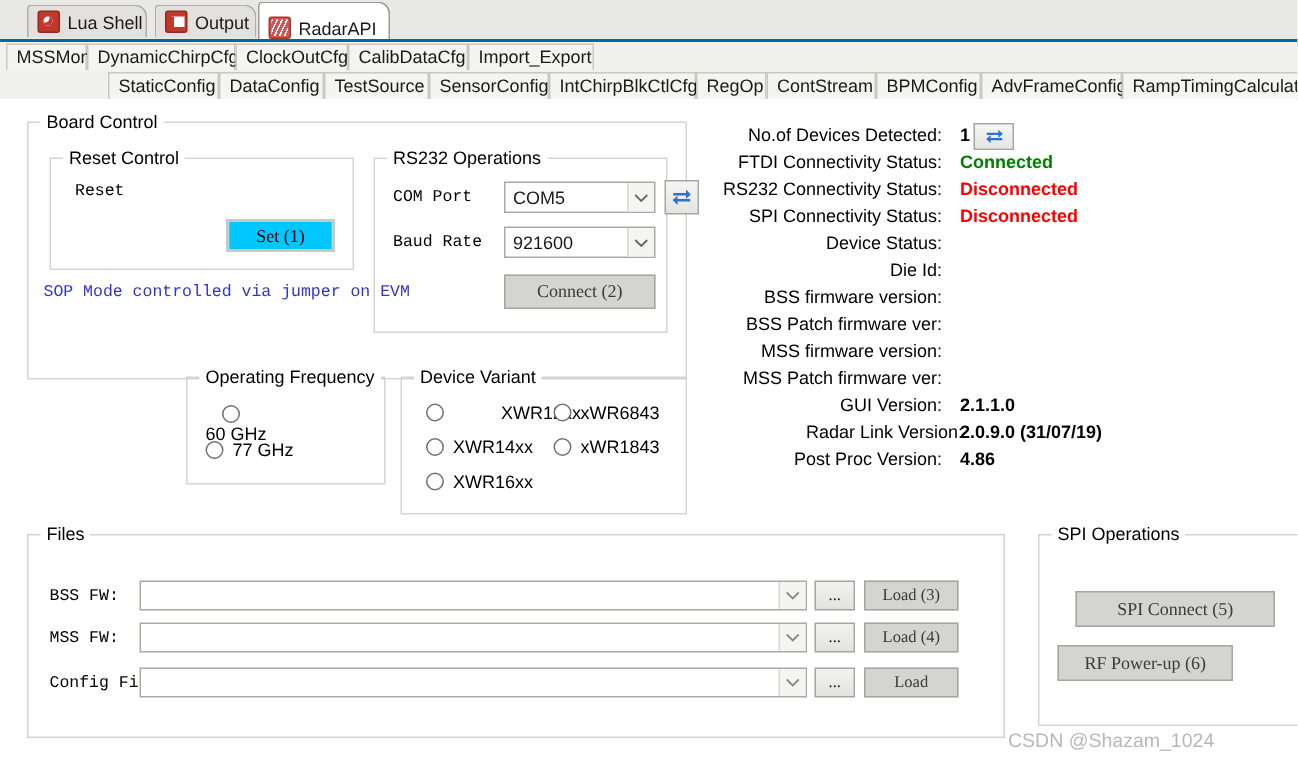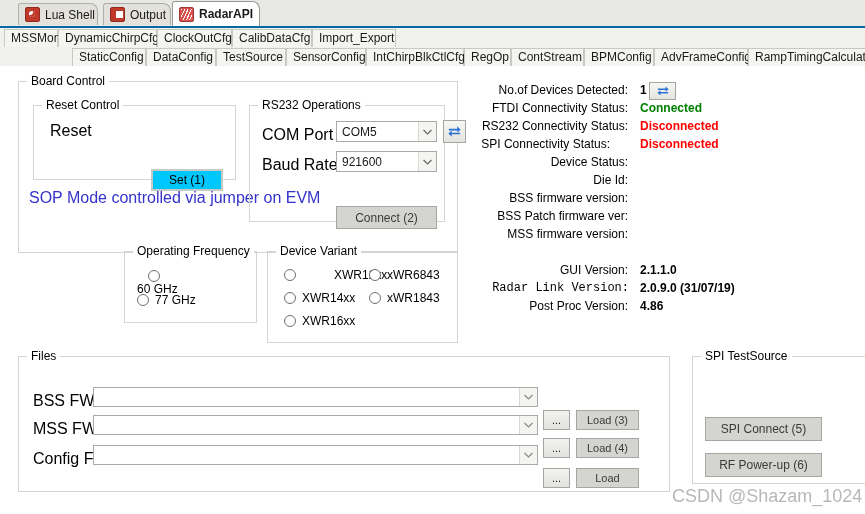--- a/index.html
+++ b/index.html
@@ -41,21 +41,22 @@
     font-size: 12px;
     color: #1a1a1a;
     white-space: nowrap;
   }
   .winTab.active {
     background: #ffffff;
     top: 1px;
     height: 25px;
     border-color: #9a9a94;
     z-index: 4;
-    font-weight: bold;
+    font-weight: normal;
+    align-items: flex-end;
   }
   .tabIcon {
     width: 13px; height: 13px;
     margin-right: 5px;
     flex: 0 0 auto;
     position: relative;
     border-radius: 2px;
   }
   .icon-lua {
     background: #c0392b;
@@ -151,38 +152,38 @@
     background: #ffffff;
     padding: 0 4px;
     font-size: 12px;
     color: #000;
     white-space: nowrap;
   }
 
   
   .lbl {
     position: absolute;
-    font-size: 16px;
+    font-size: 11px;
     color: #000;
     white-space: nowrap;
+    font-family: Liberation Mono, monospace;
   }
 
   .btn {
     position: absolute;
     box-sizing: border-box;
     background: linear-gradient(#f2f2f0, #e2e2de);
     border: 1px solid #a6a6a0;
     font-size: 12px;
     color: #1a1a1a;
     display: flex;
     align-items: center;
     justify-content: center;
     white-space: nowrap;
-    font-family: Liberation Sans, sans-serif;
-    margin-top: 23px;
+    font-family: Liberation Serif, serif;
   }
   .btn.gray {
     background: #d4d4d0;
     border: 1px solid #a6a6a0;
     color: #3a3a3a;
   }
   .btn.cyan {
     background: #00c8ff;
     border: 2px solid #c8c8c4;
     color: #000;
@@ -251,21 +252,21 @@
   }
   .statusVal {
     position: absolute;
     font-size: 12px;
     font-weight: bold;
     white-space: nowrap;
   }
 
   .watermark {
     position: absolute;
-    font-size: 18px;
+    font-size: 13px;
     color: #b8b8b8;
     white-space: nowrap;
   }
 </style>
 </head>
 <body>
 
 <div id="app">
 
   <div class="winTabStrip">
@@ -398,44 +399,45 @@
 
       <div class="statusLbl" style="top:7px;  right:74px;">No.of Devices Detected:</div>
       <div class="statusVal" style="top:7px;  left:178px; color:#000000;">1</div>
 
       <div class="statusLbl" style="top:25px; right:74px;">FTDI Connectivity Status:</div>
       <div class="statusVal" style="top:25px; left:178px; color:#008000;">Connected</div>
 
       <div class="statusLbl" style="top:43px; right:74px;">RS232 Connectivity Status:</div>
       <div class="statusVal" style="top:43px; left:178px; color:#ff0000;">Disconnected</div>
 
-      <div class="statusLbl" style="top:61px; right:92px;text-align:right;">SPI Connectivity Status:</div>
+      <div class="statusLbl" style="top:61px; right:74px;text-align:right;">SPI Connectivity Status:</div>
       <div class="statusVal" style="top:61px; left:178px; color:#ff0000;">Disconnected</div>
 
       <div class="statusLbl" style="top:79px;  right:74px;">Device Status:</div>
       <div class="statusVal" style="top:79px;  left:178px;"></div>
 
       <div class="statusLbl" style="top:97px;  right:74px;">Die Id:</div>
       <div class="statusVal" style="top:97px;  left:178px;"></div>
 
       <div class="statusLbl" style="top:115px; right:74px;">BSS firmware version:</div>
       <div class="statusVal" style="top:115px; left:178px;"></div>
 
       <div class="statusLbl" style="top:133px; right:74px;">BSS Patch firmware ver:</div>
       <div class="statusVal" style="top:133px; left:178px;"></div>
 
       <div class="statusLbl" style="top:151px; right:74px;">MSS firmware version:</div>
       <div class="statusVal" style="top:151px; left:178px;"></div>
 
+      <div class="statusLbl" style="top:169px; right:74px;">MSS Patch firmware ver:</div>
       <div class="statusVal" style="top:169px; left:178px;"></div>
 
       <div class="statusLbl" style="top:187px; right:74px;">GUI Version:</div>
       <div class="statusVal" style="top:187px; left:178px;">2.1.1.0</div>
 
-      <div class="statusLbl" style="top:205px; right:73px;font-family:Liberation Mono, monospace;">Radar Link Version:</div>
+      <div class="statusLbl" style="top:205px; right:60px;">Radar Link Version:</div>
       <div class="statusVal" style="top:205px; left:178px;">2.0.9.0 (31/07/19)</div>
 
       <div class="statusLbl" style="top:223px; right:74px;">Post Proc Version:</div>
       <div class="statusVal" style="top:223px; left:178px;">4.86</div>
     </div>
 
     <div class="group" style="left:18px; top:290px; width:652px; height:136px;">
       <div class="groupTitle">Files</div>
 
       <div class="lbl" style="left:14px; top:35px;">BSS FW:</div>
@@ -469,21 +471,21 @@
           <svg width="9" height="6" viewBox="0 0 9 6">
               <path d="M0.5 1 L4.5 5 L8.5 1" stroke="#888" stroke-width="1.2" fill="none"></path>
             </svg>
         </span>
       </div>
       <div class="btn small" style="left:524px; top:88px; width:27px; height:20px;">...</div>
       <div class="btn gray small" style="left:557px; top:88px; width:63px; height:20px;">Load</div>
     </div>
 
     <div class="group" style="left:692px; top:290px; width:200px; height:128px;">
-      <div class="groupTitle">SPI TestSource</div>
-      <div class="btn gray" style="left:12px; top:37px; width:117px; height:24px;">SPI Connect (5)</div>
+      <div class="groupTitle">SPI Operations</div>
+      <div class="btn gray" style="left:24px; top:37px; width:133px; height:24px;">SPI Connect (5)</div>
       <div class="btn gray" style="left:12px; top:73px; width:117px; height:24px;">RF Power-up (6)</div>
     </div>
 
     <div class="watermark" style="left:672px; top:420px;">CSDN @Shazam_1024</div>
 
   </div>
 </div>
 
 </body></html>

